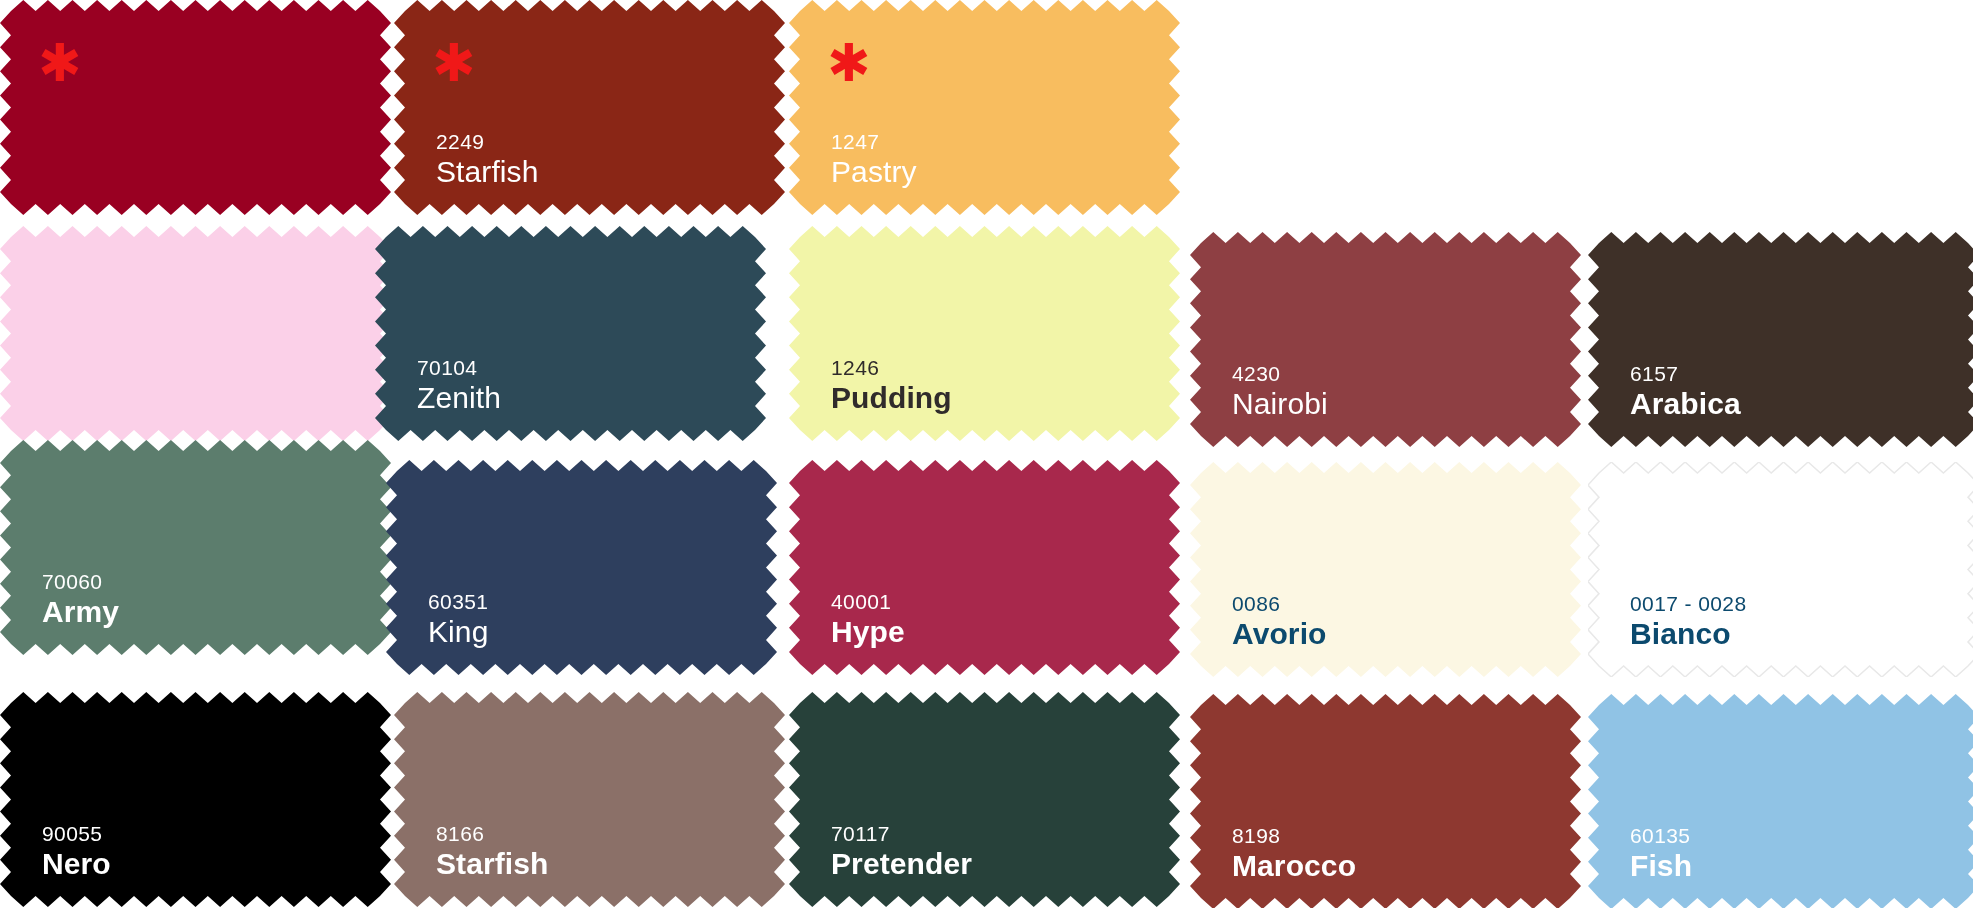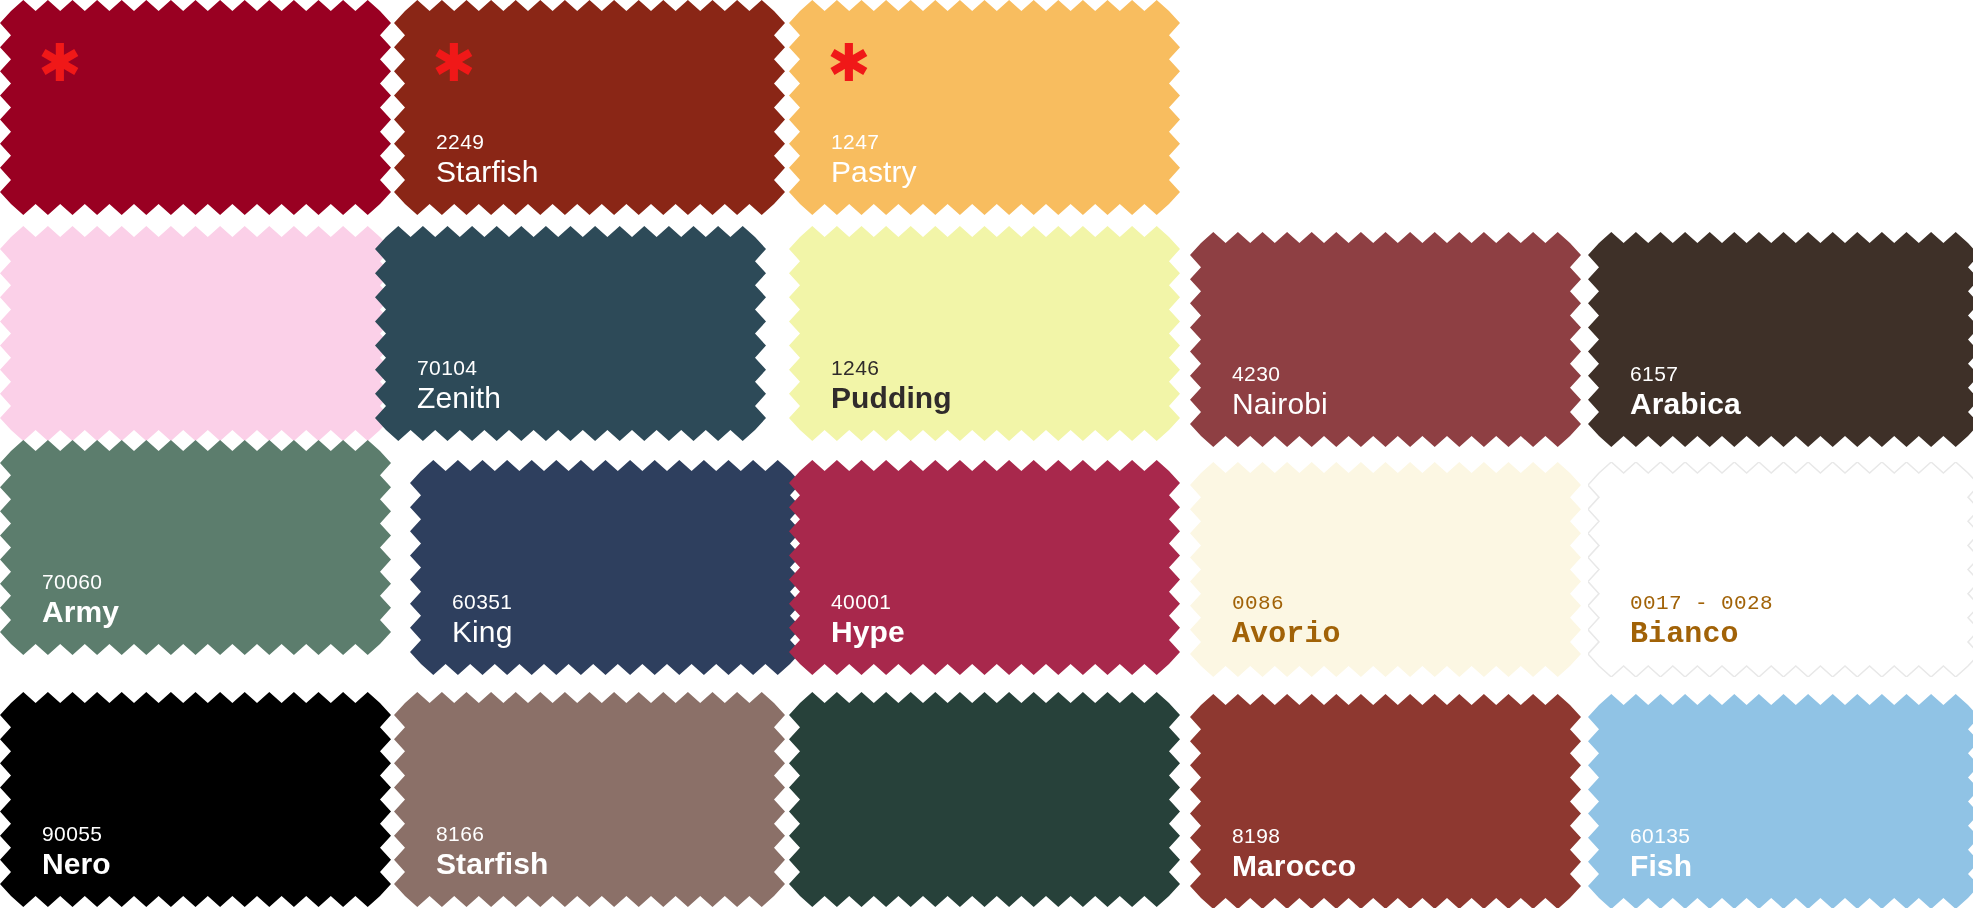--- a/index.html
+++ b/index.html
@@ -68,21 +68,21 @@
     font-weight: 700;
     letter-spacing: 0.1px;
   }
 
   
   .tx-light .swatch-code,
   .tx-light .swatch-name { color: #ffffff; }
   .tx-dark .swatch-code,
   .tx-dark .swatch-name { color: #302b2b; }
   .tx-black .swatch-code,
-  .tx-black .swatch-name { color: #a16207; font-family: Liberation Mono, monospace; }
+  .tx-black .swatch-name { color: #0c4a6e; }
 
   
   .wt-normal .swatch-name { font-weight: 400; }
 </style>
 </head>
 <body>
 
 <div id="swatch-grid">
     <div class="swatch" style="left: 0px; top: 0px;">
       <svg class="swatch-shape" viewBox="0 0 391 215" preserveAspectRatio="none">
@@ -153,21 +153,21 @@
     </div>
     <div class="swatch" style="left: 0px; top: 440px;">
       <svg class="swatch-shape" viewBox="0 0 391 215" preserveAspectRatio="none">
         <polygon points="11.00,11.00 23.30,0.00 35.60,11.00 47.90,0.00 60.20,11.00 72.50,0.00 84.80,11.00 97.10,0.00 109.40,11.00 121.70,0.00 134.00,11.00 146.30,0.00 158.60,11.00 170.90,0.00 183.20,11.00 195.50,0.00 207.80,11.00 220.10,0.00 232.40,11.00 244.70,0.00 257.00,11.00 269.30,0.00 281.60,11.00 293.90,0.00 306.20,11.00 318.50,0.00 330.80,11.00 343.10,0.00 355.40,11.00 367.70,0.00 380.00,11.00 380.00,11.00 391.00,23.06 380.00,35.13 391.00,47.19 380.00,59.25 391.00,71.31 380.00,83.38 391.00,95.44 380.00,107.50 391.00,119.56 380.00,131.63 391.00,143.69 380.00,155.75 391.00,167.81 380.00,179.88 391.00,191.94 380.00,204.00 380.00,204.00 367.70,215.00 355.40,204.00 343.10,215.00 330.80,204.00 318.50,215.00 306.20,204.00 293.90,215.00 281.60,204.00 269.30,215.00 257.00,204.00 244.70,215.00 232.40,204.00 220.10,215.00 207.80,204.00 195.50,215.00 183.20,204.00 170.90,215.00 158.60,204.00 146.30,215.00 134.00,204.00 121.70,215.00 109.40,204.00 97.10,215.00 84.80,204.00 72.50,215.00 60.20,204.00 47.90,215.00 35.60,204.00 23.30,215.00 11.00,204.00 11.00,204.00 0.00,191.94 11.00,179.88 0.00,167.81 11.00,155.75 0.00,143.69 11.00,131.63 0.00,119.56 11.00,107.50 0.00,95.44 11.00,83.38 0.00,71.31 11.00,59.25 0.00,47.19 11.00,35.13 0.00,23.06 11.00,11.00" fill="#5c7d6d"></polygon>
       </svg>
       <div class="swatch-label tx-light">
         <span class="swatch-code">70060</span>
         <span class="swatch-name">Army</span>
       </div>
     </div>
-    <div class="swatch" style="left: 410px; top: 460px;">
+    <div class="swatch" style="left: 386px; top: 460px;">
       <svg class="swatch-shape" viewBox="0 0 391 215" preserveAspectRatio="none">
         <polygon points="11.00,11.00 23.30,0.00 35.60,11.00 47.90,0.00 60.20,11.00 72.50,0.00 84.80,11.00 97.10,0.00 109.40,11.00 121.70,0.00 134.00,11.00 146.30,0.00 158.60,11.00 170.90,0.00 183.20,11.00 195.50,0.00 207.80,11.00 220.10,0.00 232.40,11.00 244.70,0.00 257.00,11.00 269.30,0.00 281.60,11.00 293.90,0.00 306.20,11.00 318.50,0.00 330.80,11.00 343.10,0.00 355.40,11.00 367.70,0.00 380.00,11.00 380.00,11.00 391.00,23.06 380.00,35.13 391.00,47.19 380.00,59.25 391.00,71.31 380.00,83.38 391.00,95.44 380.00,107.50 391.00,119.56 380.00,131.63 391.00,143.69 380.00,155.75 391.00,167.81 380.00,179.88 391.00,191.94 380.00,204.00 380.00,204.00 367.70,215.00 355.40,204.00 343.10,215.00 330.80,204.00 318.50,215.00 306.20,204.00 293.90,215.00 281.60,204.00 269.30,215.00 257.00,204.00 244.70,215.00 232.40,204.00 220.10,215.00 207.80,204.00 195.50,215.00 183.20,204.00 170.90,215.00 158.60,204.00 146.30,215.00 134.00,204.00 121.70,215.00 109.40,204.00 97.10,215.00 84.80,204.00 72.50,215.00 60.20,204.00 47.90,215.00 35.60,204.00 23.30,215.00 11.00,204.00 11.00,204.00 0.00,191.94 11.00,179.88 0.00,167.81 11.00,155.75 0.00,143.69 11.00,131.63 0.00,119.56 11.00,107.50 0.00,95.44 11.00,83.38 0.00,71.31 11.00,59.25 0.00,47.19 11.00,35.13 0.00,23.06 11.00,11.00" fill="#2e3f5e"></polygon>
       </svg>
       <div class="swatch-label tx-light wt-normal">
         <span class="swatch-code">60351</span>
         <span class="swatch-name">King</span>
       </div>
     </div>
     <div class="swatch" style="left: 789px; top: 460px;">
       <svg class="swatch-shape" viewBox="0 0 391 215" preserveAspectRatio="none">
@@ -211,20 +211,24 @@
       </svg>
       <div class="swatch-label tx-light">
         <span class="swatch-code">8166</span>
         <span class="swatch-name">Starfish</span>
       </div>
     </div>
     <div class="swatch" style="left: 789px; top: 692px;">
       <svg class="swatch-shape" viewBox="0 0 391 215" preserveAspectRatio="none">
         <polygon points="11.00,11.00 23.30,0.00 35.60,11.00 47.90,0.00 60.20,11.00 72.50,0.00 84.80,11.00 97.10,0.00 109.40,11.00 121.70,0.00 134.00,11.00 146.30,0.00 158.60,11.00 170.90,0.00 183.20,11.00 195.50,0.00 207.80,11.00 220.10,0.00 232.40,11.00 244.70,0.00 257.00,11.00 269.30,0.00 281.60,11.00 293.90,0.00 306.20,11.00 318.50,0.00 330.80,11.00 343.10,0.00 355.40,11.00 367.70,0.00 380.00,11.00 380.00,11.00 391.00,23.06 380.00,35.13 391.00,47.19 380.00,59.25 391.00,71.31 380.00,83.38 391.00,95.44 380.00,107.50 391.00,119.56 380.00,131.63 391.00,143.69 380.00,155.75 391.00,167.81 380.00,179.88 391.00,191.94 380.00,204.00 380.00,204.00 367.70,215.00 355.40,204.00 343.10,215.00 330.80,204.00 318.50,215.00 306.20,204.00 293.90,215.00 281.60,204.00 269.30,215.00 257.00,204.00 244.70,215.00 232.40,204.00 220.10,215.00 207.80,204.00 195.50,215.00 183.20,204.00 170.90,215.00 158.60,204.00 146.30,215.00 134.00,204.00 121.70,215.00 109.40,204.00 97.10,215.00 84.80,204.00 72.50,215.00 60.20,204.00 47.90,215.00 35.60,204.00 23.30,215.00 11.00,204.00 11.00,204.00 0.00,191.94 11.00,179.88 0.00,167.81 11.00,155.75 0.00,143.69 11.00,131.63 0.00,119.56 11.00,107.50 0.00,95.44 11.00,83.38 0.00,71.31 11.00,59.25 0.00,47.19 11.00,35.13 0.00,23.06 11.00,11.00" fill="#27413a"></polygon>
       </svg>
+      <div class="swatch-label tx-light">
+        <span class="swatch-code">70117</span>
+        <span class="swatch-name">Pretender</span>
+      </div>
     </div>
     <div class="swatch" style="left: 1190px; top: 694px;">
       <svg class="swatch-shape" viewBox="0 0 391 215" preserveAspectRatio="none">
         <polygon points="11.00,11.00 23.30,0.00 35.60,11.00 47.90,0.00 60.20,11.00 72.50,0.00 84.80,11.00 97.10,0.00 109.40,11.00 121.70,0.00 134.00,11.00 146.30,0.00 158.60,11.00 170.90,0.00 183.20,11.00 195.50,0.00 207.80,11.00 220.10,0.00 232.40,11.00 244.70,0.00 257.00,11.00 269.30,0.00 281.60,11.00 293.90,0.00 306.20,11.00 318.50,0.00 330.80,11.00 343.10,0.00 355.40,11.00 367.70,0.00 380.00,11.00 380.00,11.00 391.00,23.06 380.00,35.13 391.00,47.19 380.00,59.25 391.00,71.31 380.00,83.38 391.00,95.44 380.00,107.50 391.00,119.56 380.00,131.63 391.00,143.69 380.00,155.75 391.00,167.81 380.00,179.88 391.00,191.94 380.00,204.00 380.00,204.00 367.70,215.00 355.40,204.00 343.10,215.00 330.80,204.00 318.50,215.00 306.20,204.00 293.90,215.00 281.60,204.00 269.30,215.00 257.00,204.00 244.70,215.00 232.40,204.00 220.10,215.00 207.80,204.00 195.50,215.00 183.20,204.00 170.90,215.00 158.60,204.00 146.30,215.00 134.00,204.00 121.70,215.00 109.40,204.00 97.10,215.00 84.80,204.00 72.50,215.00 60.20,204.00 47.90,215.00 35.60,204.00 23.30,215.00 11.00,204.00 11.00,204.00 0.00,191.94 11.00,179.88 0.00,167.81 11.00,155.75 0.00,143.69 11.00,131.63 0.00,119.56 11.00,107.50 0.00,95.44 11.00,83.38 0.00,71.31 11.00,59.25 0.00,47.19 11.00,35.13 0.00,23.06 11.00,11.00" fill="#8e3830"></polygon>
       </svg>
       <div class="swatch-label tx-light">
         <span class="swatch-code">8198</span>
         <span class="swatch-name">Marocco</span>
       </div>
     </div>

